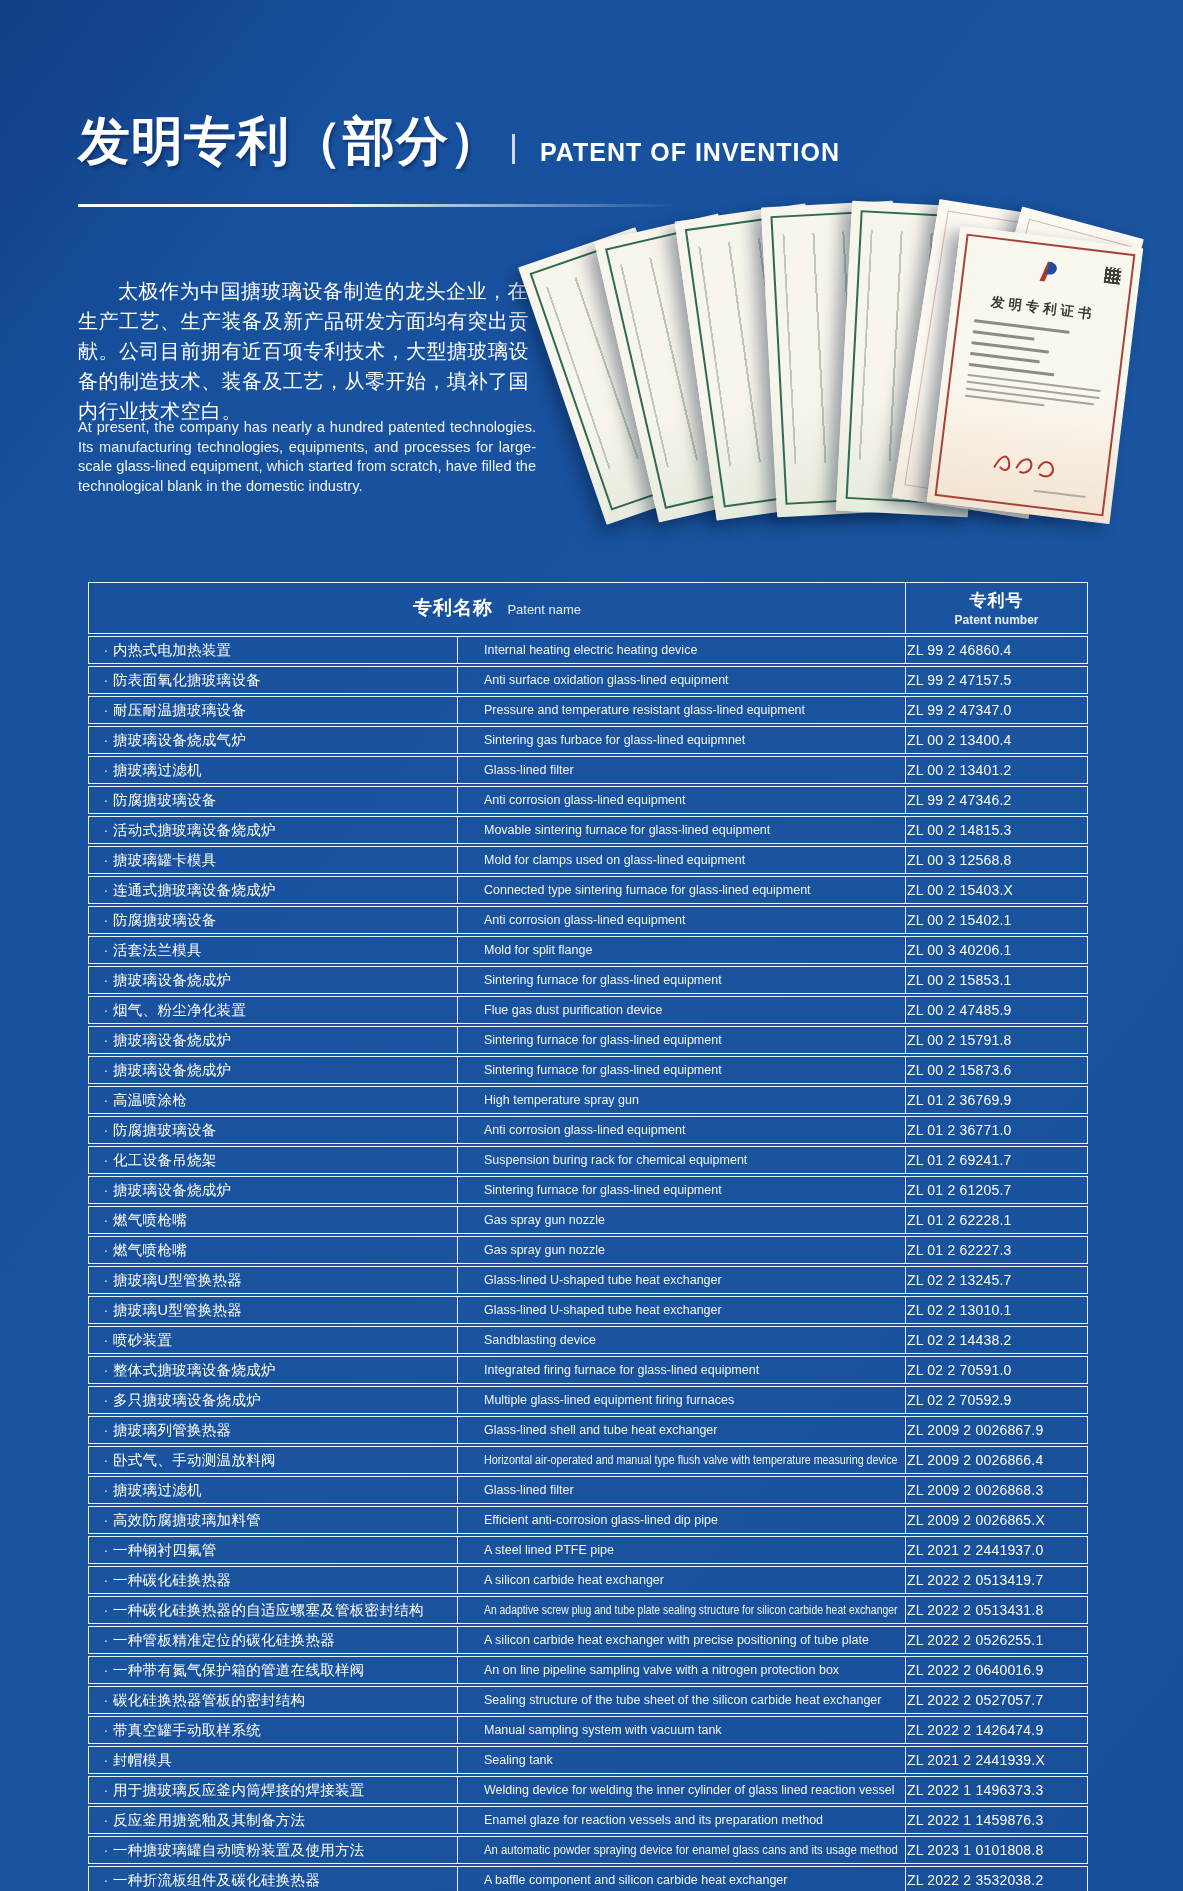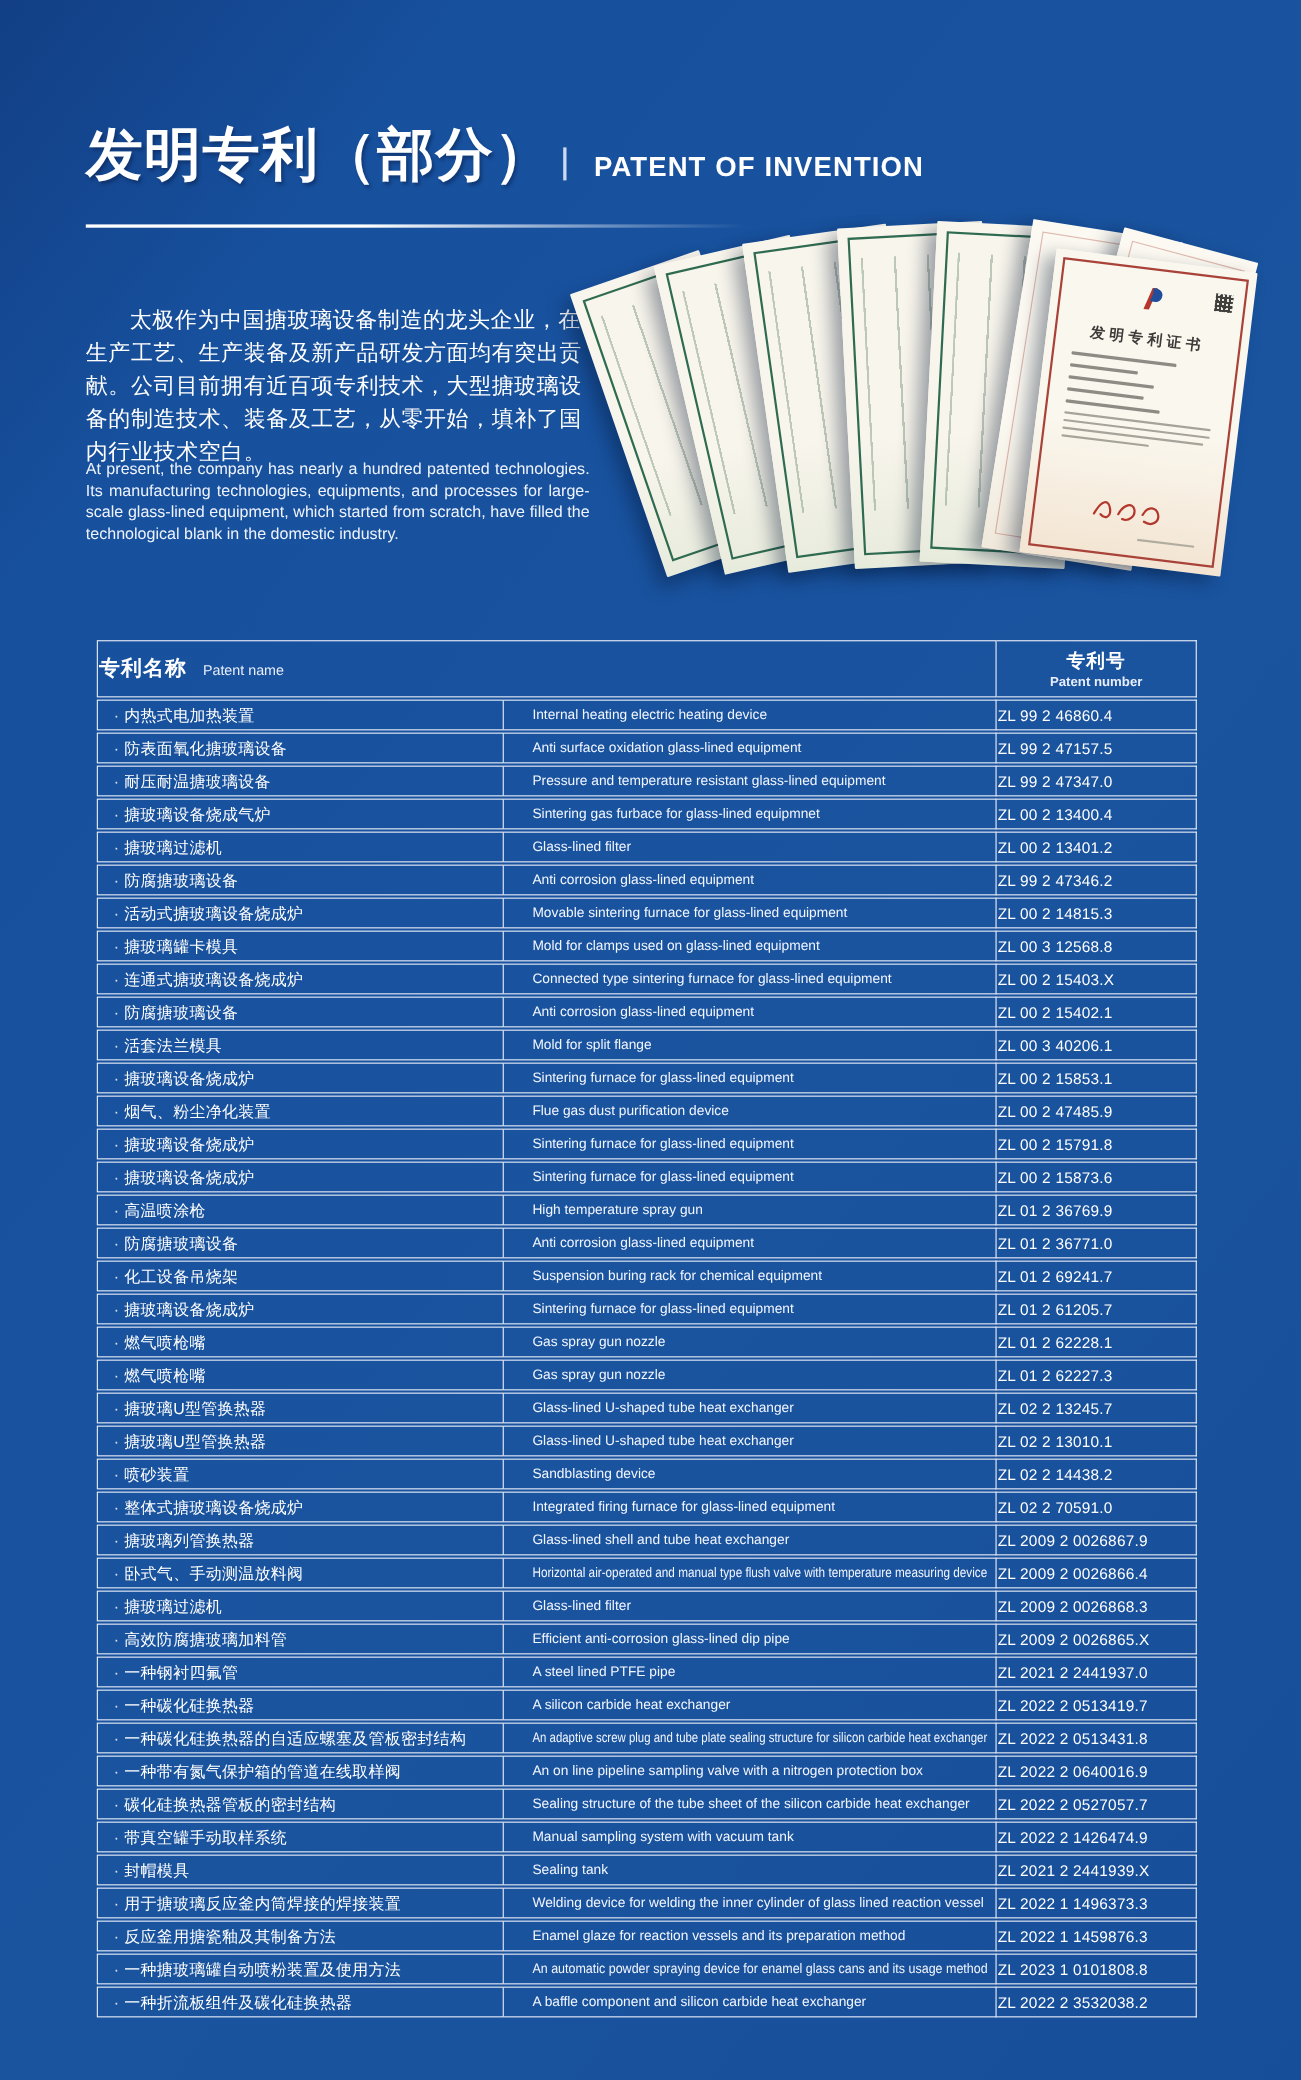--- a/index.html
+++ b/index.html
@@ -42,21 +42,21 @@
   .cert-lines{margin:10px 16px 0 16px;}
   .tl{height:2.5px;background:#8d8b84;margin-bottom:8.5px;border-radius:1px;}
   .tp{height:2px;background:#a5a39a;margin-bottom:5px;border-radius:1px;}
   .cert-sign{position:absolute;left:50px;bottom:26px;}
   .cert-foot{position:absolute;right:18px;bottom:14px;width:52px;height:2px;background:#b0aca0;}
   
   table.patents{position:absolute;left:88px;top:580px;width:1000px;
     border-collapse:separate;border-spacing:0 2px;table-layout:fixed;}
   .patents th,.patents td{border:1px solid #edf1fa;border-left:none;overflow:hidden;}
   .patents th:first-child,.patents td:first-child{border-left:1px solid #edf1fa;}
-  .head-name{height:48px;text-align:left;vertical-align:middle;}
+  .head-name{height:48px;text-align:center;vertical-align:middle;}
   .h-cn{font-size:19px;font-weight:bold;letter-spacing:1px;}
   .h-en{font-size:13px;font-weight:normal;margin-left:10px;color:#e9eefb;}
   .head-no{text-align:center;vertical-align:middle;}
   .head-no .h-cn{font-size:17px;}
   .h-en2{font-size:12px;color:#e9eefb;margin-top:1px;}
   .patents td{height:24px;vertical-align:middle;}
   td.cn{padding-left:10px;font-size:14.5px;letter-spacing:.3px;}
   td.en{padding-left:26px;font-size:12.5px;color:#f2f6ff;}
   td.no{text-align:left;font-size:14px;letter-spacing:.2px;}
   .bullet{display:inline-block;width:14px;text-align:center;color:#dfe7f6;}
@@ -253,20 +253,25 @@
       <td class="cn"><span class="bullet">·</span><span class="fit">喷砂装置</span></td>
       <td class="en"><span class="fit">Sandblasting device</span></td>
       <td class="no"><span class="fit">ZL 02 2 14438.2</span></td>
     </tr>
         <tr>
       <td class="cn"><span class="bullet">·</span><span class="fit">整体式搪玻璃设备烧成炉</span></td>
       <td class="en"><span class="fit">Integrated firing furnace for glass-lined equipment</span></td>
       <td class="no"><span class="fit">ZL 02 2 70591.0</span></td>
     </tr>
         <tr>
+      <td class="cn"><span class="bullet">·</span><span class="fit">多只搪玻璃设备烧成炉</span></td>
+      <td class="en"><span class="fit">Multiple glass-lined equipment firing furnaces</span></td>
+      <td class="no"><span class="fit">ZL 02 2 70592.9</span></td>
+    </tr>
+        <tr>
       <td class="cn"><span class="bullet">·</span><span class="fit">搪玻璃列管换热器</span></td>
       <td class="en"><span class="fit">Glass-lined shell and tube heat exchanger</span></td>
       <td class="no"><span class="fit">ZL 2009 2 0026867.9</span></td>
     </tr>
         <tr>
       <td class="cn"><span class="bullet">·</span><span class="fit">卧式气、手动测温放料阀</span></td>
       <td class="en"><span class="fit" style="transform: scaleX(0.855);">Horizontal air-operated and manual type flush valve with temperature measuring device</span></td>
       <td class="no"><span class="fit">ZL 2009 2 0026866.4</span></td>
     </tr>
         <tr>
@@ -288,20 +293,25 @@
       <td class="cn"><span class="bullet">·</span><span class="fit">一种碳化硅换热器</span></td>
       <td class="en"><span class="fit">A silicon carbide heat exchanger</span></td>
       <td class="no"><span class="fit">ZL 2022 2 0513419.7</span></td>
     </tr>
         <tr>
       <td class="cn"><span class="bullet">·</span><span class="fit">一种碳化硅换热器的自适应螺塞及管板密封结构</span></td>
       <td class="en"><span class="fit" style="transform: scaleX(0.831);">An adaptive screw plug and tube plate sealing structure for silicon carbide heat exchanger</span></td>
       <td class="no"><span class="fit">ZL 2022 2 0513431.8</span></td>
     </tr>
         <tr>
+      <td class="cn"><span class="bullet">·</span><span class="fit">一种管板精准定位的碳化硅换热器</span></td>
+      <td class="en"><span class="fit">A silicon carbide heat exchanger with precise positioning of tube plate</span></td>
+      <td class="no"><span class="fit">ZL 2022 2 0526255.1</span></td>
+    </tr>
+        <tr>
       <td class="cn"><span class="bullet">·</span><span class="fit">一种带有氮气保护箱的管道在线取样阀</span></td>
       <td class="en"><span class="fit">An on line pipeline sampling valve with a nitrogen protection box</span></td>
       <td class="no"><span class="fit">ZL 2022 2 0640016.9</span></td>
     </tr>
         <tr>
       <td class="cn"><span class="bullet">·</span><span class="fit">碳化硅换热器管板的密封结构</span></td>
       <td class="en"><span class="fit">Sealing structure of the tube sheet of the silicon carbide heat exchanger</span></td>
       <td class="no"><span class="fit">ZL 2022 2 0527057.7</span></td>
     </tr>
         <tr>

